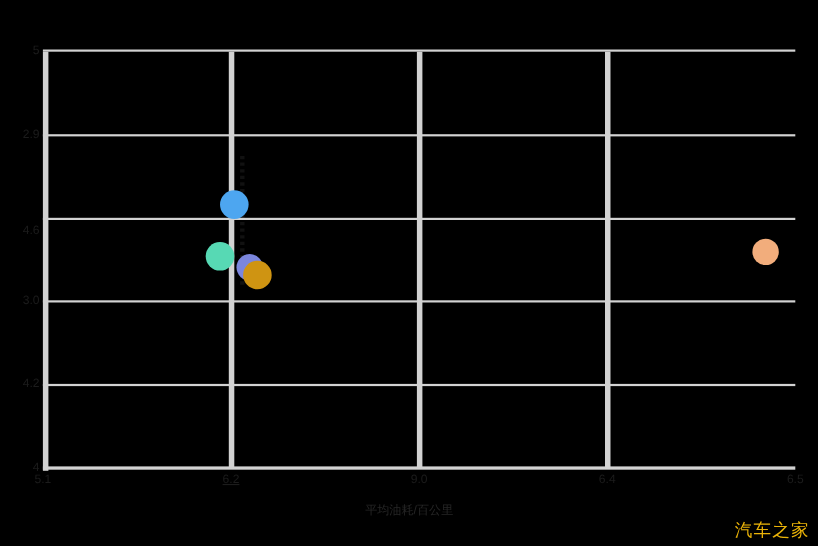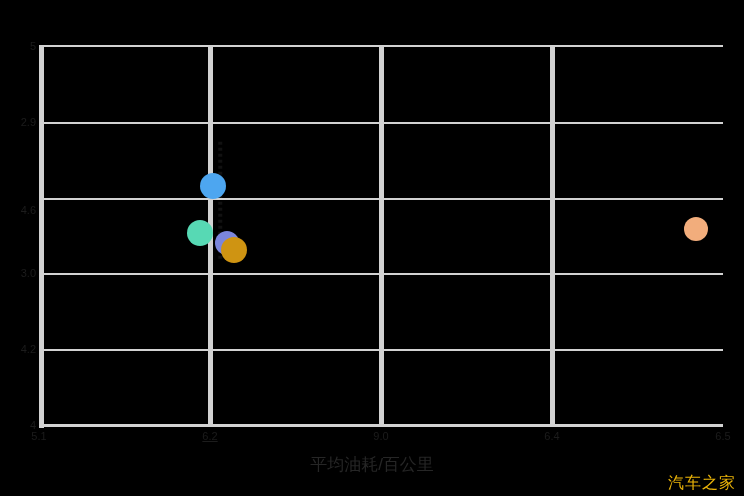--- a/index.html
+++ b/index.html
@@ -95,21 +95,21 @@
     white-space: nowrap;
   }
 
   
   #xaxis-title {
     position: absolute;
     left: 0;
     top: 458px;
     width: 744px;
     text-align: center;
-    font-size: 17px;
+    font-size: 11px;
     line-height: 13px;
     color: #262626;
   }
 
   
   #trendline {
     position: absolute;
     left: 0;
     top: 0;
     width: 684px;

